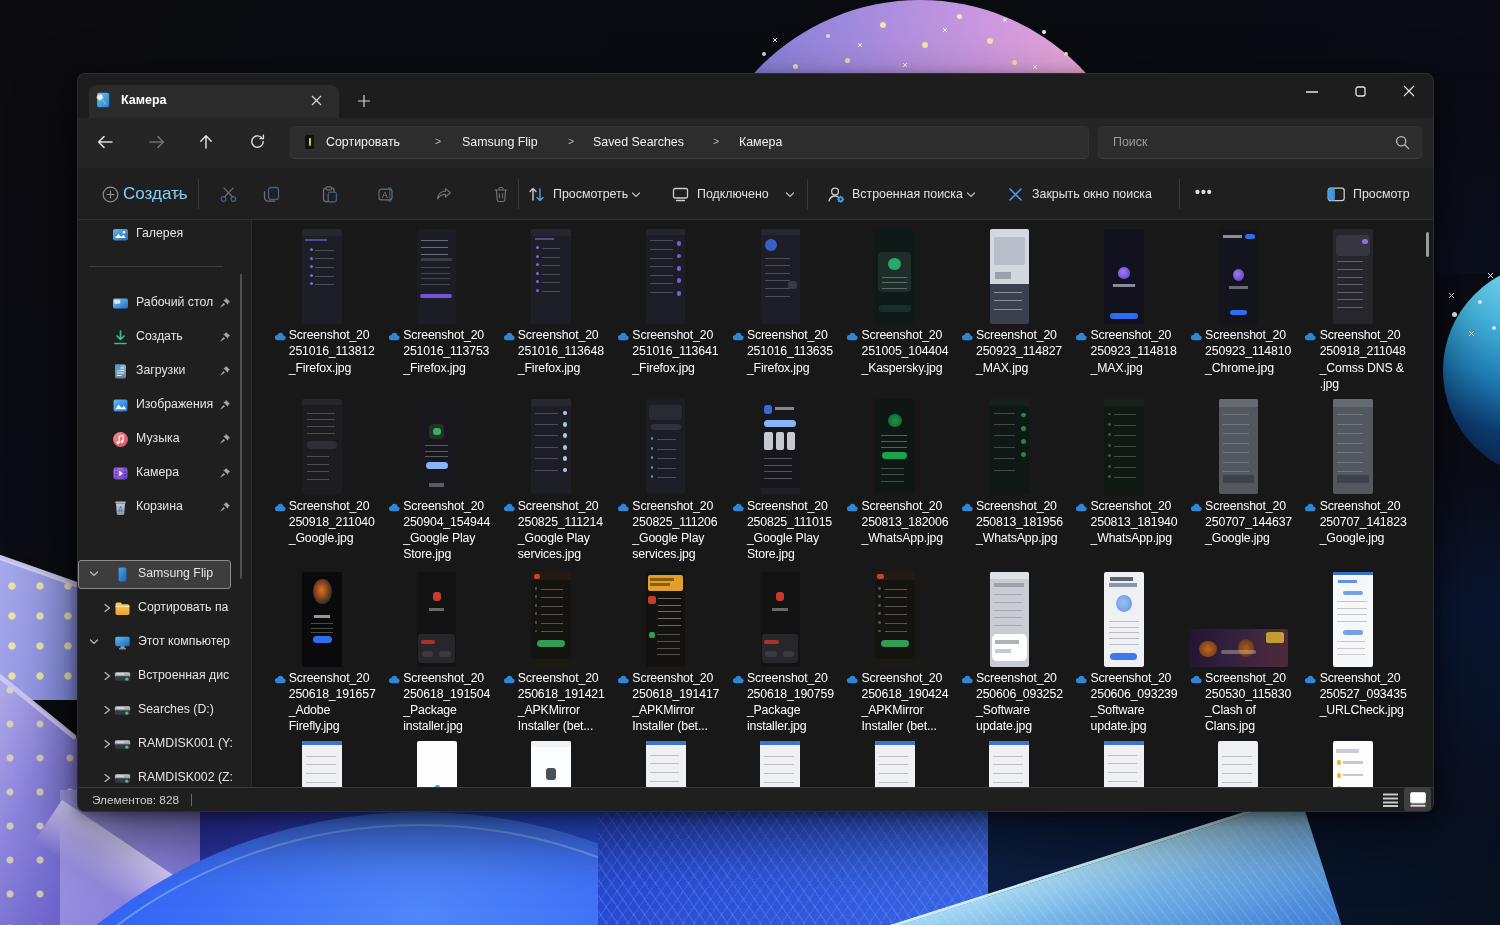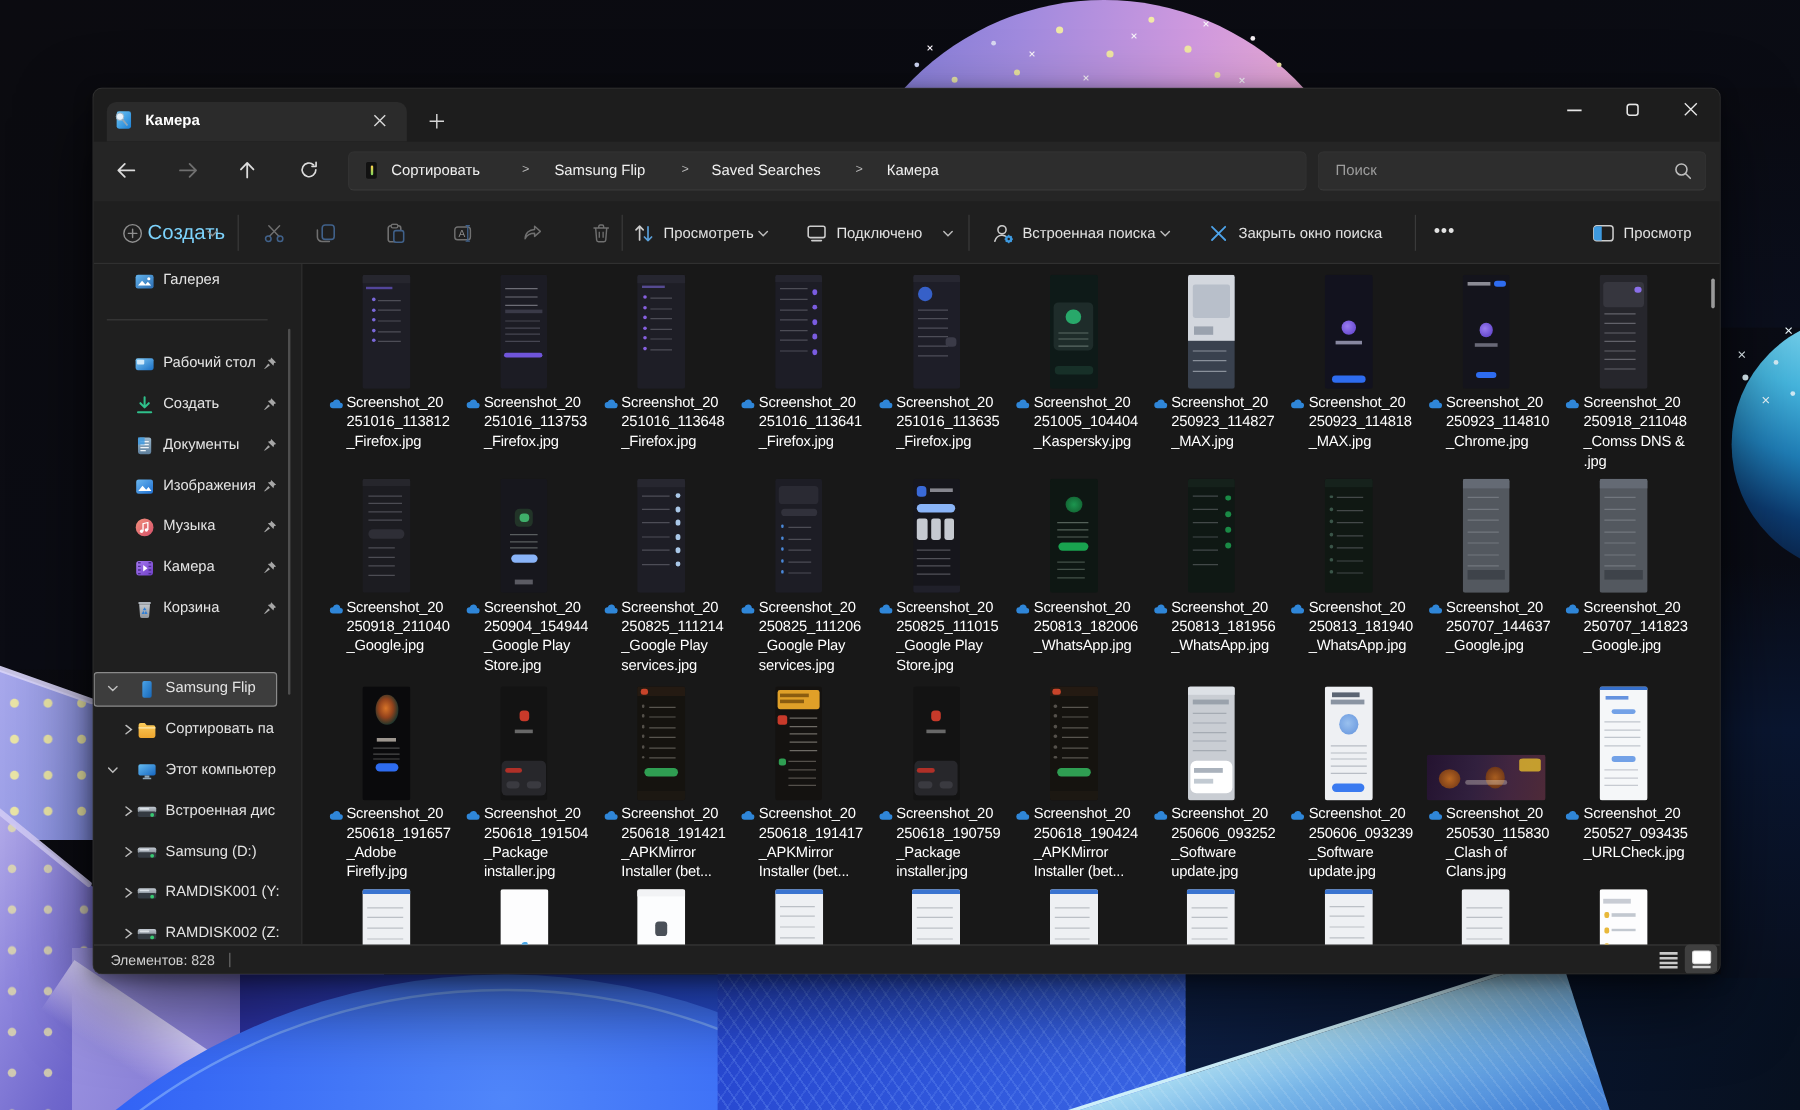--- a/index.html
+++ b/index.html
@@ -273,21 +273,21 @@
         <defs>
           <linearGradient id="doc" x1="0" y1="0" x2="0" y2="1">
             <stop offset="0" stop-color="#9db8cc"></stop>
             <stop offset="1" stop-color="#5d7f9c"></stop>
           </linearGradient>
         </defs>
         <path d="M5 5h7M5 7.5h7M5 10h7M5 12.5h4.5" stroke="#eef4f8" stroke-width="1"></path>
         <rect x="3" y="1.5" width="5.5" height="6" fill="#3e9ae0" opacity=".85"></rect>
       </svg>
     </div>
-    <div style="position:absolute;left:58px;top:289px;color:#e4e4e4;font-size:12.3px;white-space:nowrap">Документы</div>
+    <div style="position:absolute;left:58px;top:289px;color:#e4e4e4;font-size:12.3px;white-space:nowrap">Загрузки</div>
     <svg class="ab" style="left:141px;top:291px" width="12" height="12" viewBox="0 0 12 12">
 <path d="M7.0 0.9 L11.1 5.0 L9.4 5.6 L8.9 7.8 L4.2 3.1 L6.4 2.6 Z" fill="#a6a6a6"></path>
 <path d="M4.6 6.0 L6.0 7.4 L1.6 10.6 L1.2 10.2 Z" fill="#a6a6a6"></path>
     </svg>
     <div class="ab" style="left:34px;top:323px;width:17px;height:17px">
       <svg width="17" height="17" viewBox="0 0 17 17">
         <rect x="1.5" y="2.5" width="14" height="12" rx="2" fill="url(#pic)"></rect>
         <defs>
           <linearGradient id="pic" x1="0" y1="0" x2="1" y2="1">
             <stop offset="0" stop-color="#6cb8f0"></stop>
@@ -434,21 +434,21 @@
           <linearGradient id="dr" x1="0" y1="0" x2="0" y2="1">
             <stop offset="0" stop-color="#c2c9d1"></stop>
             <stop offset="1" stop-color="#848d96"></stop>
           </linearGradient>
         </defs>
         <rect x="0.8" y="8.2" width="15.4" height="4.6" rx="1.4" fill="#343a41"></rect>
         <circle cx="12.8" cy="11.2" r="1.6" fill="#37c871"></circle>
         <rect x="2.4" y="5.4" width="8" height="1.4" rx="0.7" fill="#e8edf2" opacity=".8"></rect>
       </svg>
     </div>
-    <div style="position:absolute;left:60px;top:628px;color:#e4e4e4;font-size:12.3px;white-space:nowrap">Samsung (D:)</div>
+    <div style="position:absolute;left:60px;top:628px;color:#e4e4e4;font-size:12.3px;white-space:nowrap">Searches (D:)</div>
     <svg class="ab" style="left:25px;top:665px" width="8" height="10">
       <path d="M2 1.5L6.5 5L2 8.5" stroke="#bdbdbd" stroke-width="1.2" fill="none" stroke-linecap="round"></path>
     </svg>
     <div class="ab" style="left:36px;top:662px;width:17px;height:17px">
       <svg width="17" height="17" viewBox="0 0 17 17">
         <rect x="0.8" y="4.2" width="15.4" height="5.2" rx="1.6" fill="url(#dr)"></rect>
         <defs>
           <linearGradient id="dr" x1="0" y1="0" x2="0" y2="1">
             <stop offset="0" stop-color="#c2c9d1"></stop>
             <stop offset="1" stop-color="#848d96"></stop>

